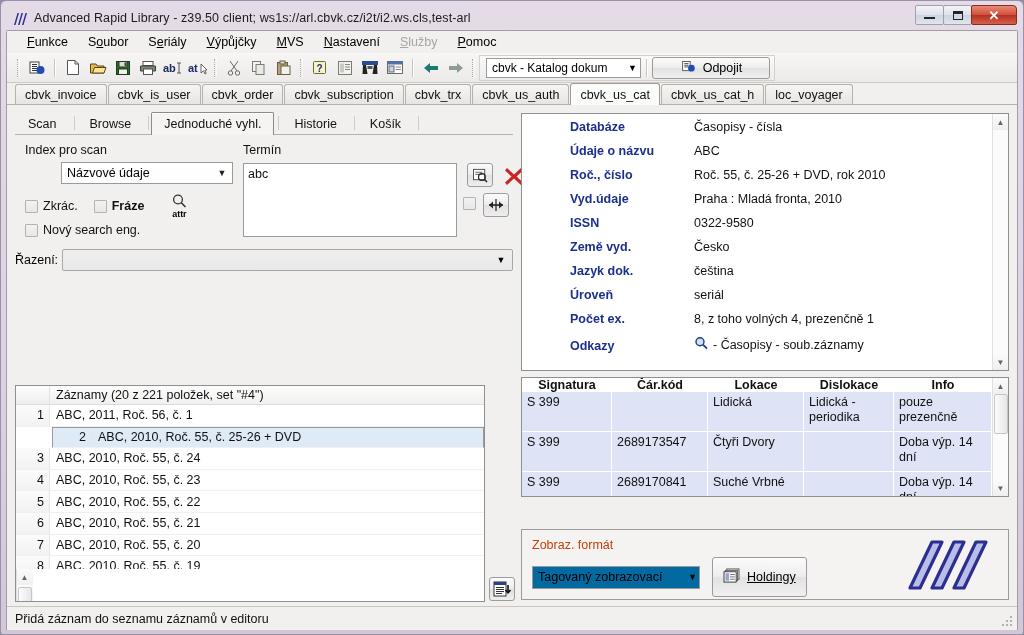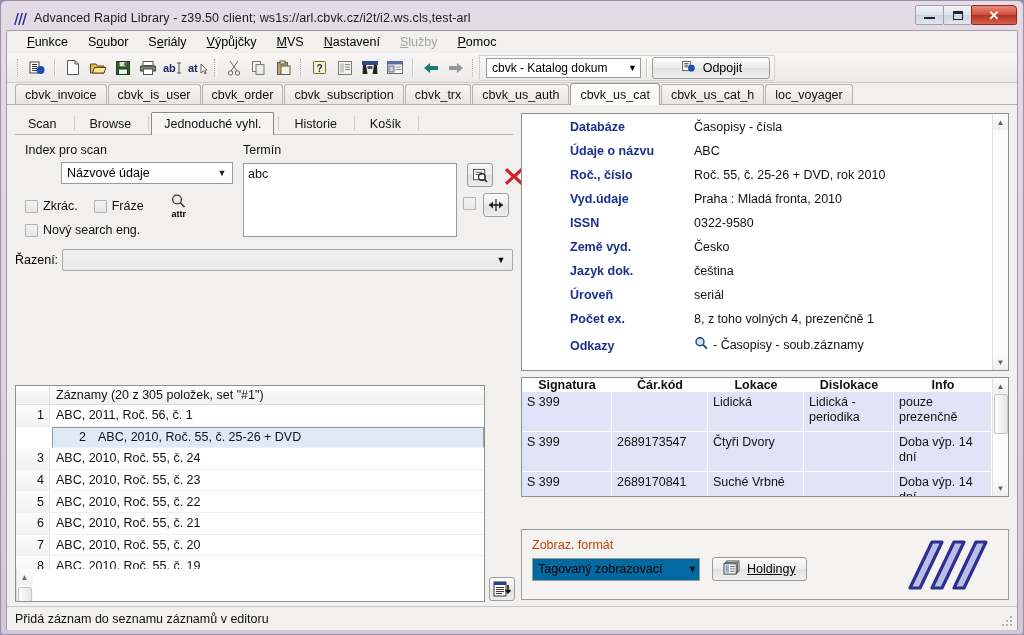--- a/index.html
+++ b/index.html
@@ -410,21 +410,21 @@
   #bottombox .lbl { font-size: 12.5px; color: #c2410c; }
   #fmtrow { display: flex; align-items: center; gap: 12px; margin-top: 5px; }
   #fmtsel {
     width: 168px; height: 23px;
     border: 1px solid #9a9a9a; background: #0369a1;
     display: flex; align-items: center; padding: 0 2px 0 5px;
     font-size: 12.5px; overflow: hidden;
   }
   #fmtsel .sval { flex:1; white-space:nowrap; overflow:hidden; }
   #holdbtn {
-    height: 24px; padding: 0 10px;
+    height: 40px; padding: 0 10px;
     border: 1px solid #9a9a9a; border-radius: 3px;
     background: linear-gradient(180deg,#fbfbfb 0%,#ededed 48%,#e2e2e2 52%,#f0f0f0 100%);
     display: flex; align-items: center; gap: 7px;
     font-size: 12.5px;
   }
   #holdbtn u { text-decoration: underline; }
   #logo {
     position: absolute; right: 14px; top: 6px;
     width: 92px; height: 56px;
   }
@@ -669,21 +669,21 @@
             <div class="form-label">Index pro scan</div>
             <div class="sel" style="margin-top:5px;">
               <span class="sval">Názvové údaje</span>
               <span class="sarrow">▼</span>
             </div>
             <div style="margin-top:9px; display:flex; align-items:center;">
               <span class="chk">
                 <span class="box"></span>
                 <span>Zkrác.</span>
               </span>
-              <span class="chk" style="margin-left:16px;">
+              <span class="chk" style="margin-left:16px;font-weight:bold;">
                 <span class="box"></span>
                 <span>Fráze</span>
               </span>
               <span class="attrbtn" style="margin-left:18px;">
                 <span>
                   <svg width="17" height="16" viewBox="0 0 17 16">
                     <circle cx="7" cy="6.5" r="4.4" fill="none" stroke="#333" stroke-width="1.3"></circle>
                     <line x1="10.3" y1="9.8" x2="14.5" y2="14" stroke="#333" stroke-width="1.6"></line>
                   </svg>
                 </span>
@@ -734,21 +734,21 @@
           <div id="sortsel">
             <span style="flex:1;"></span>
             <span class="sarrow">▼</span>
           </div>
         </div>
 
         <div id="reclist">
           <div style="flex:1; display:flex; flex-direction:column; overflow:hidden;">
             <div id="reclist-head">
               <div class="numcol"></div>
-              <div class="titlecol">Záznamy (20 z 305 položek, set "#1")</div>
+              <div class="titlecol">Záznamy (20 z 221 položek, set "#4")</div>
             </div>
             <div id="reclist-body">
               <div class="rec-row">
                 <span class="num">1</span>
                 <span class="txt">ABC, 2011, Roč. 56, č. 1</span>
               </div>
               <div class="rec-row sel">
                 <span class="num">2</span>
                 <span class="txt">ABC, 2010, Roč. 55, č. 25-26 + DVD</span>
               </div>

